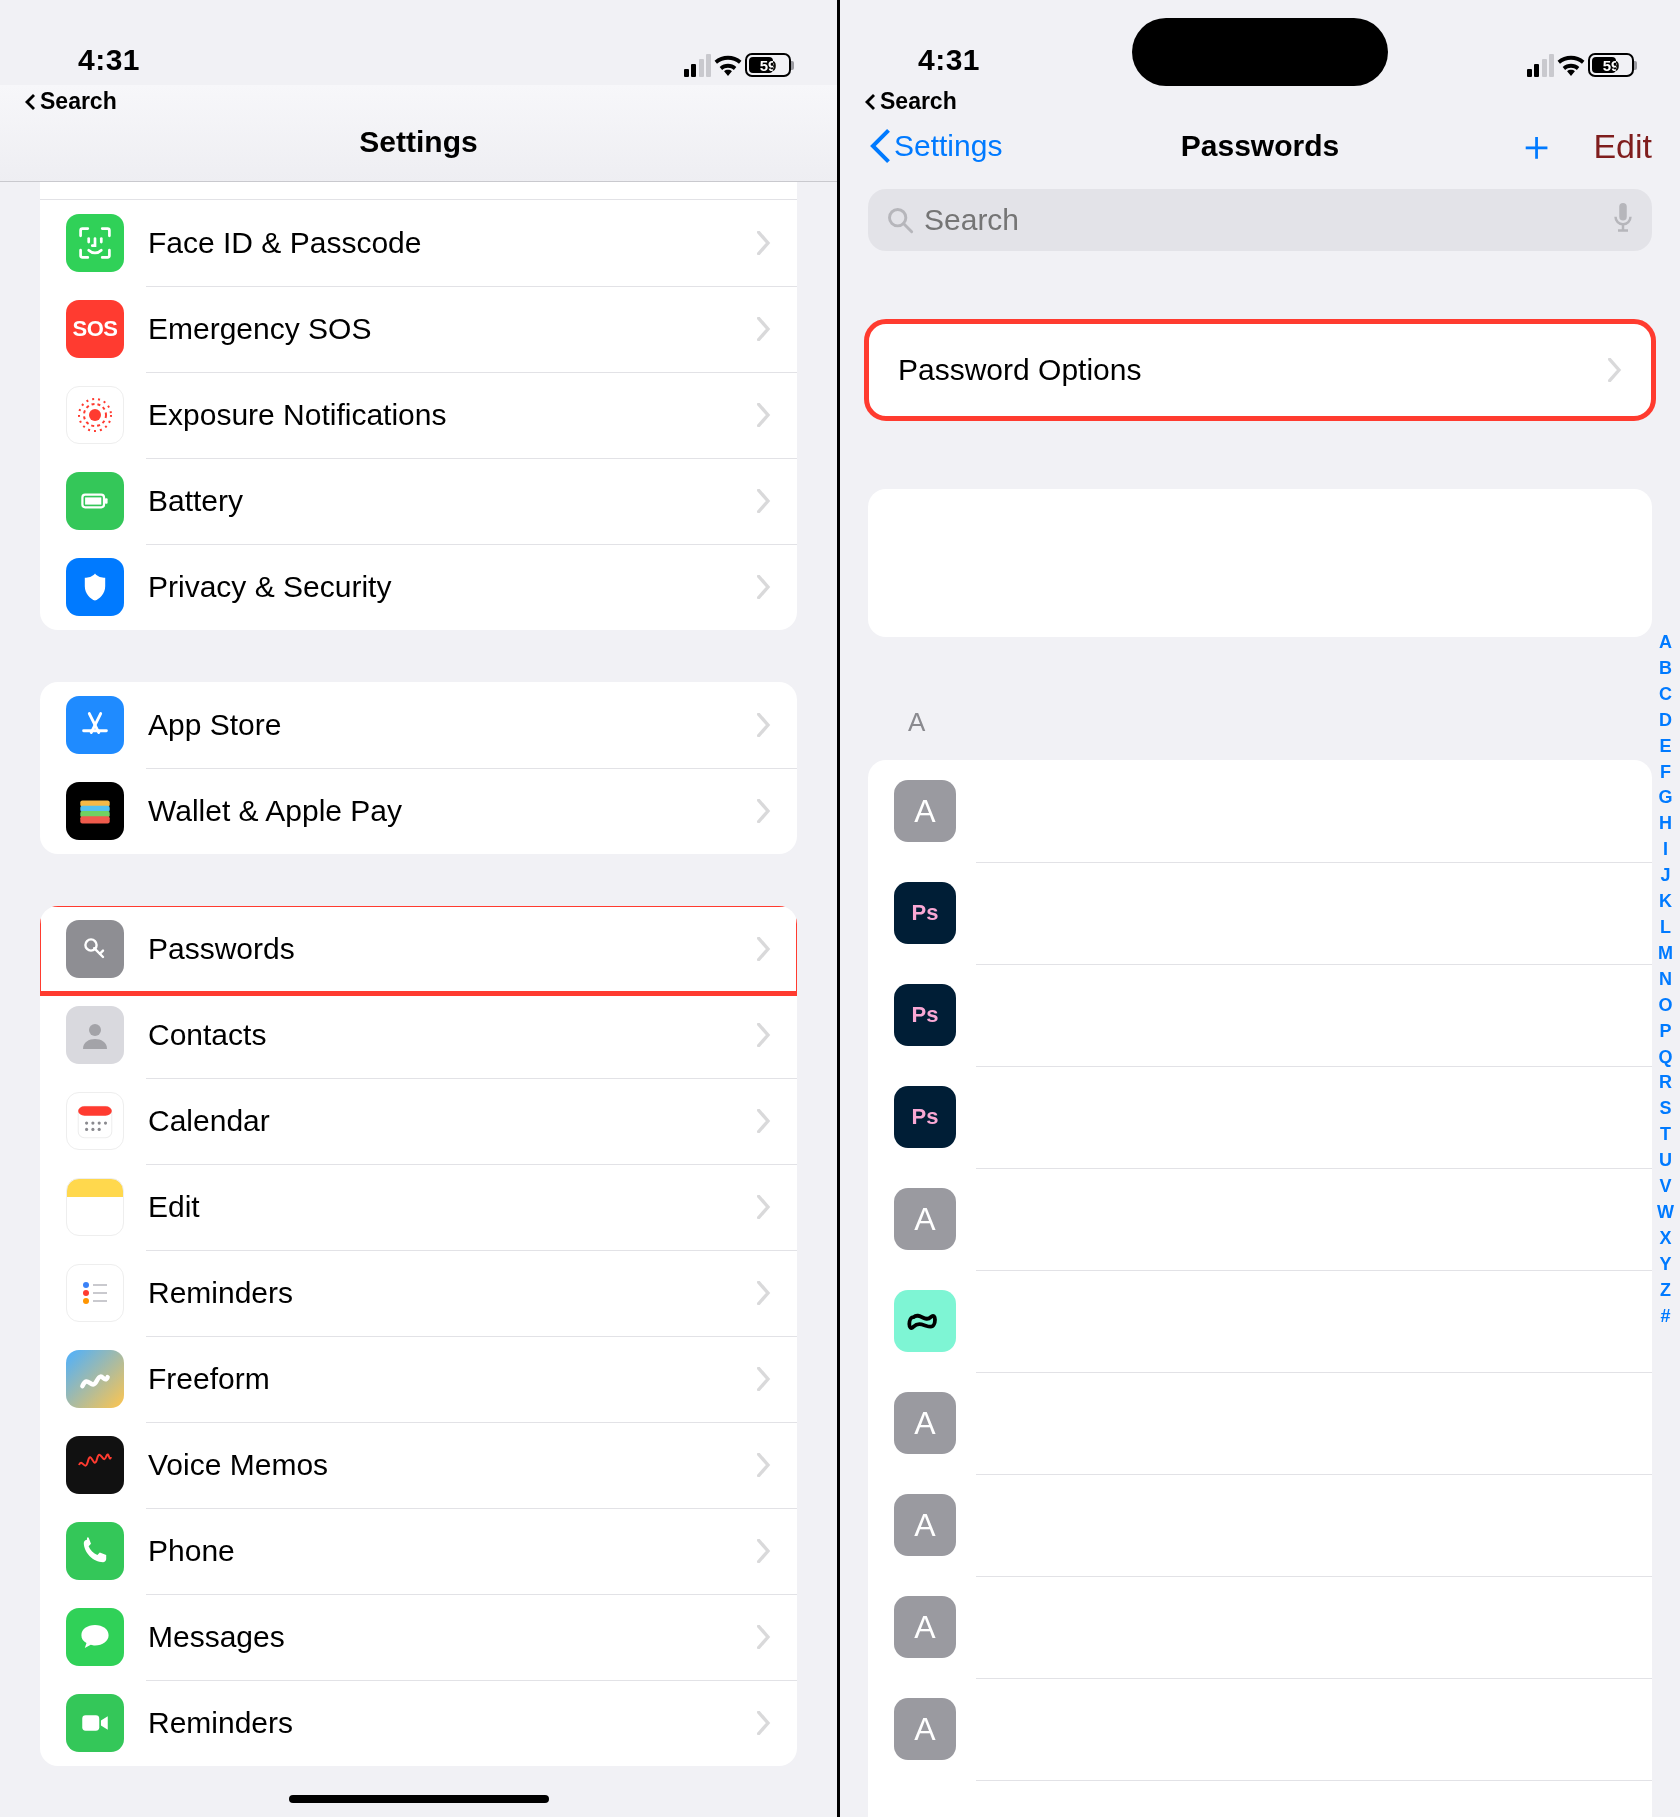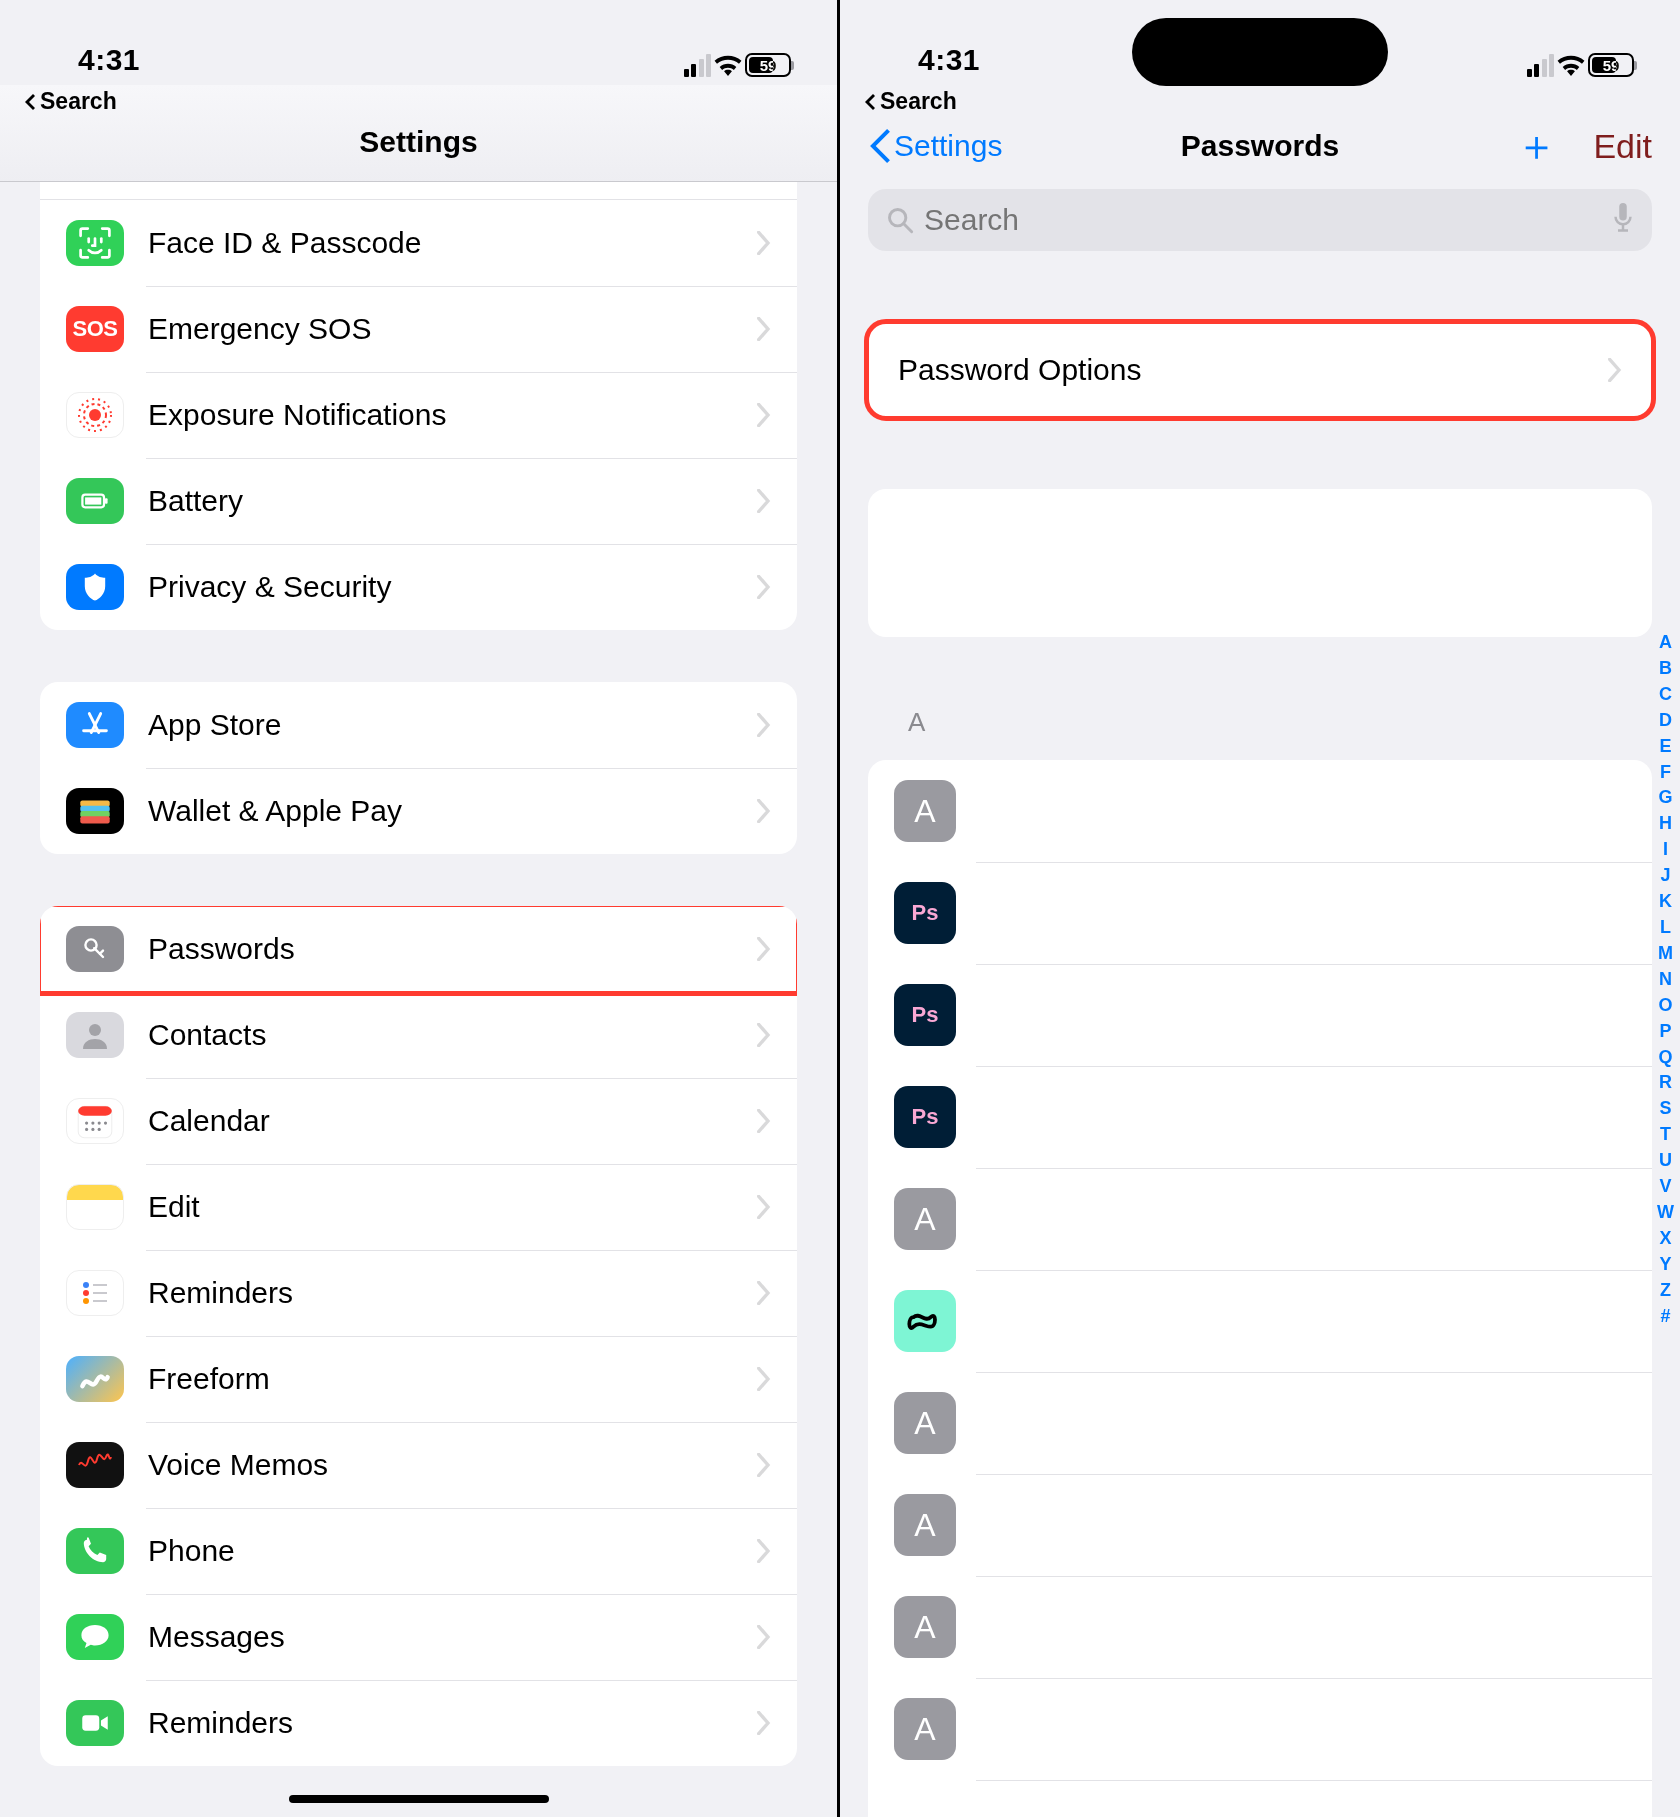--- a/index.html
+++ b/index.html
@@ -26,21 +26,21 @@
 
 
 .nav-title { text-align: center; font-size: 30px; font-weight: 700; padding: 40px 0 22px; background: linear-gradient(#f7f7fa,#eeeef2); border-bottom: 0.5px solid #c9c9ce; }
 
 
 .content { padding: 0 40px 40px; }
 .group { background: #fff; border-radius: 18px; margin-top: 52px; overflow: hidden; }
 .group.first-partial { margin-top: 0; border-top-left-radius: 0; border-top-right-radius: 0; }
 .row { display: flex; align-items: center; height: 86px; padding: 0 26px; position: relative; }
 .row + .row::before { content: ""; position: absolute; top: 0; left: 106px; right: 0; height: 1px; background: #e2e2e6; }
-.row-icon { width: 58px; height: 46px; border-radius: 13px; margin-right: 24px; display: flex; align-items: center; justify-content: center; font-size: 30px; color: #fff; flex-shrink: 0; }
+.row-icon { width: 58px; height: 58px; border-radius: 13px; margin-right: 24px; display: flex; align-items: center; justify-content: center; font-size: 30px; color: #fff; flex-shrink: 0; }
 .row-label { font-size: 30px; flex: 1; }
 .chev { width: 14px; height: 24px; opacity: 0.32; }
 .chev svg { width: 100%; height: 100%; display: block; }
 .highlight-red { outline: 5px solid #ff3b2f; outline-offset: -1px; position: relative; z-index: 2; }
 .partial-row { height: 18px; border-bottom: 1px solid #e2e2e6; }
 
 
 .nav2 { display: flex; align-items: center; justify-content: space-between; padding: 40px 28px 8px; }
 .nav2-back { color: #007aff; font-size: 30px; display: flex; align-items: center; gap: 2px; }
 .nav2-back svg { width: 24px; height: 34px; }

